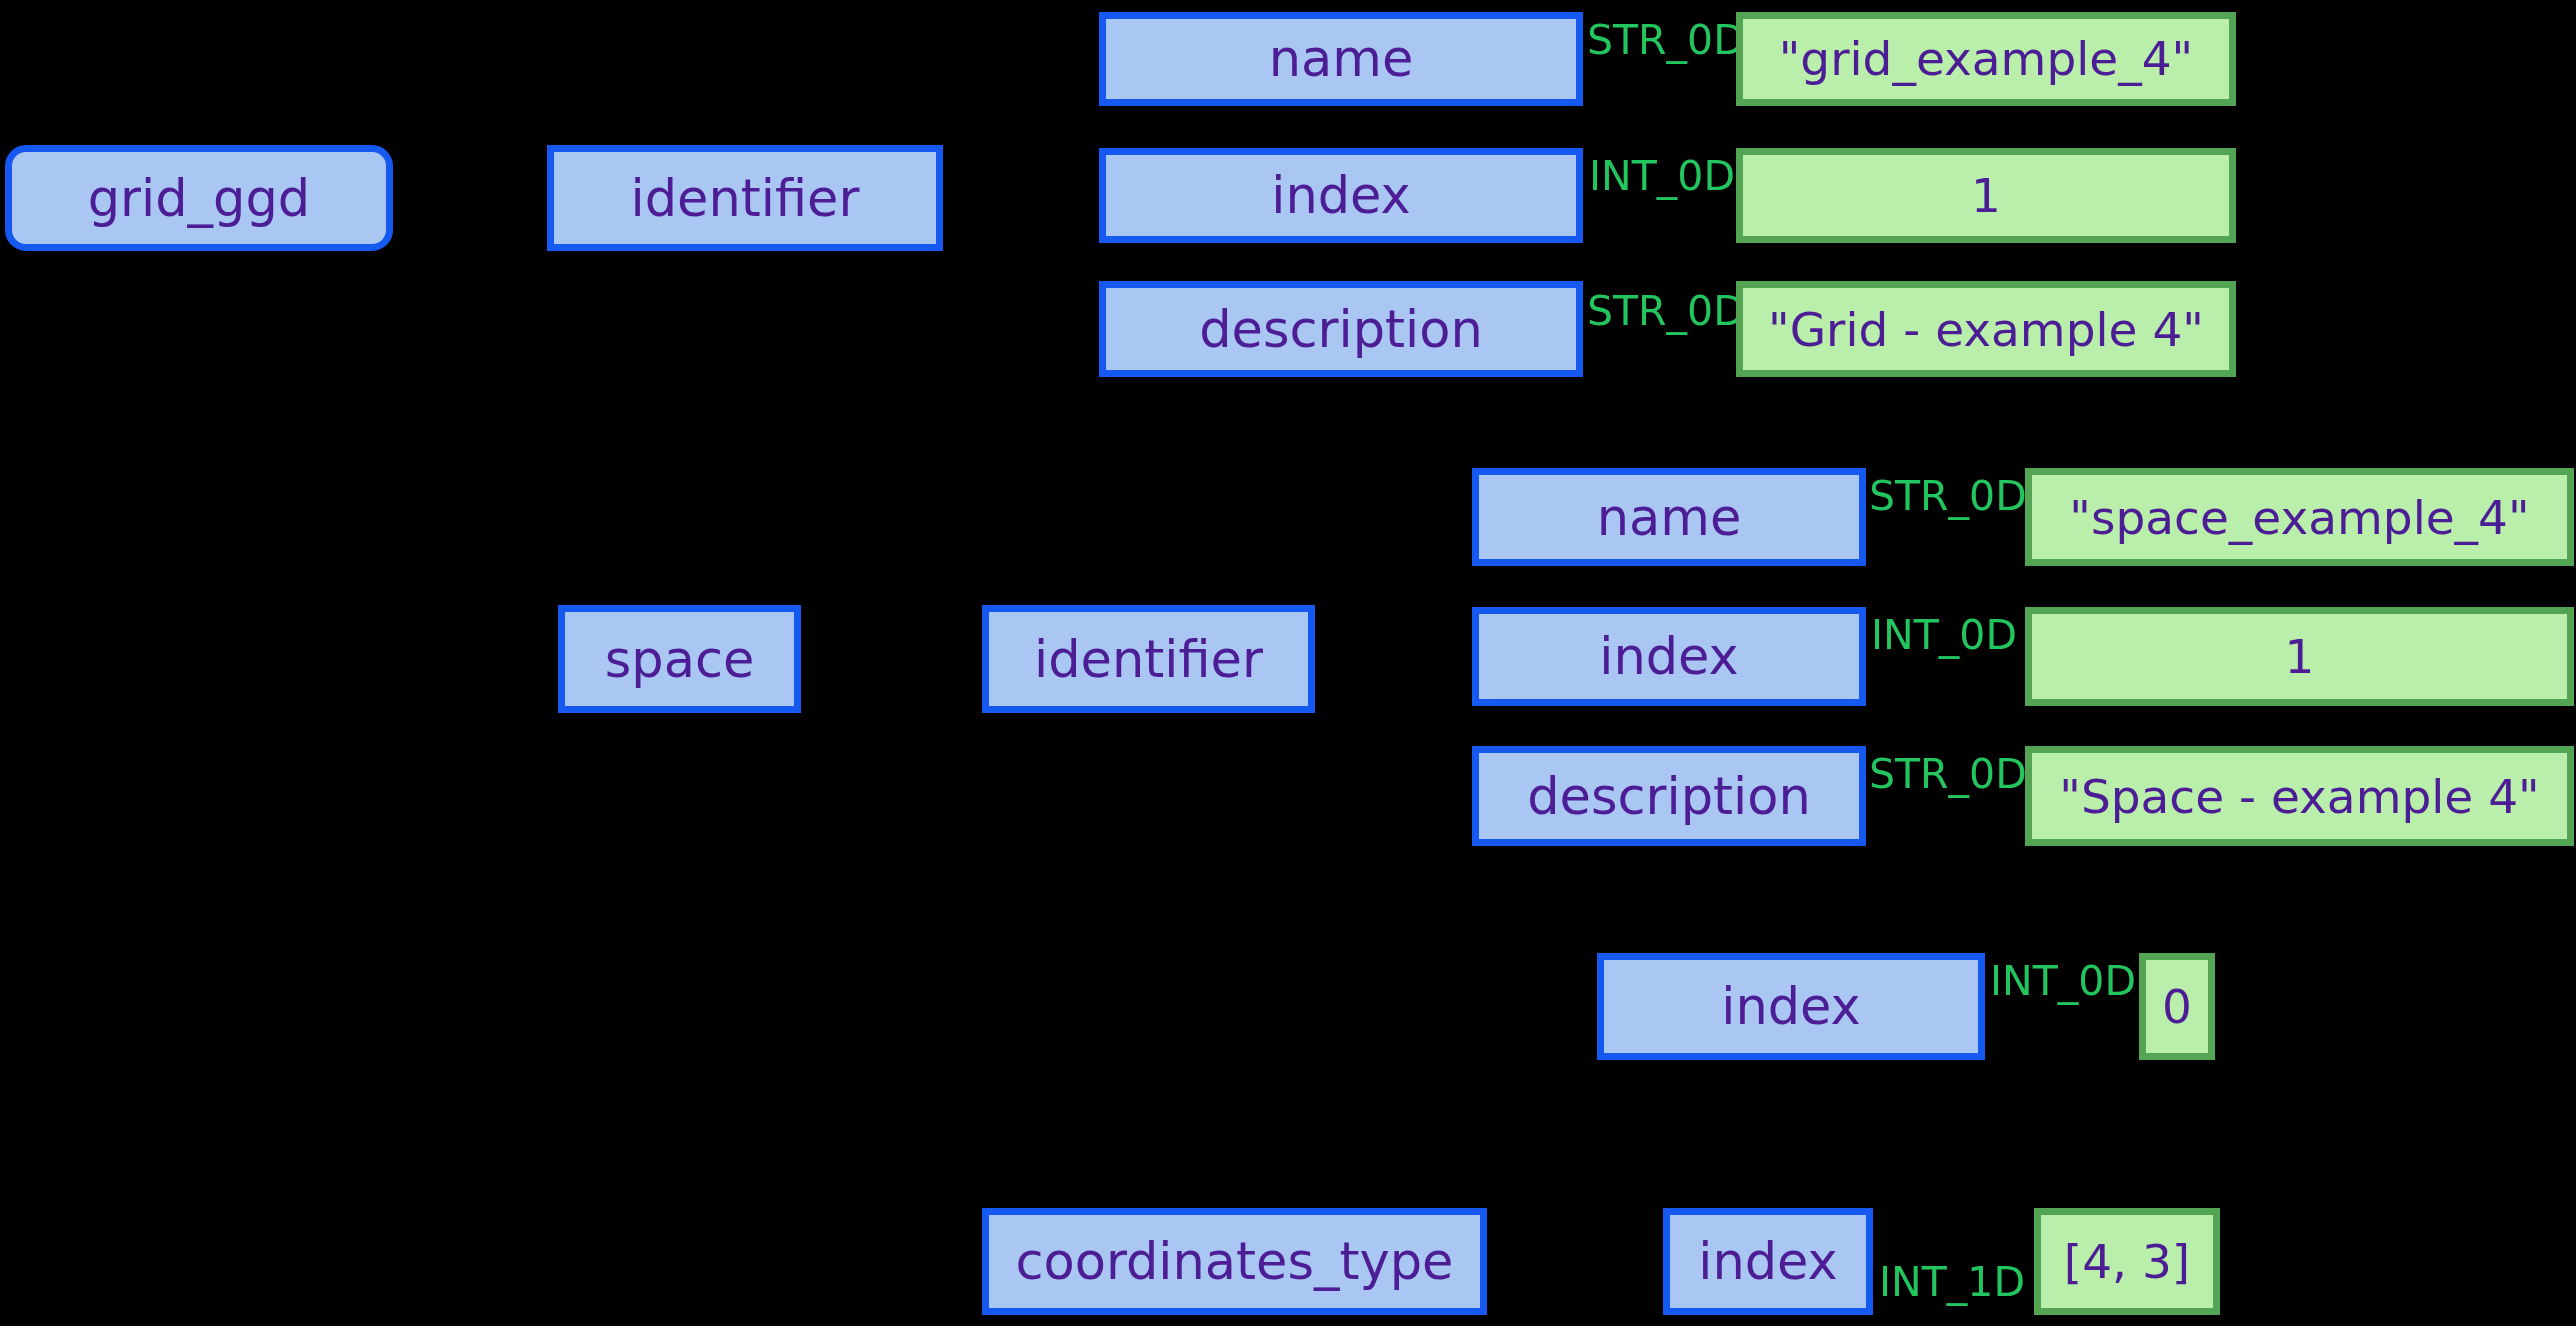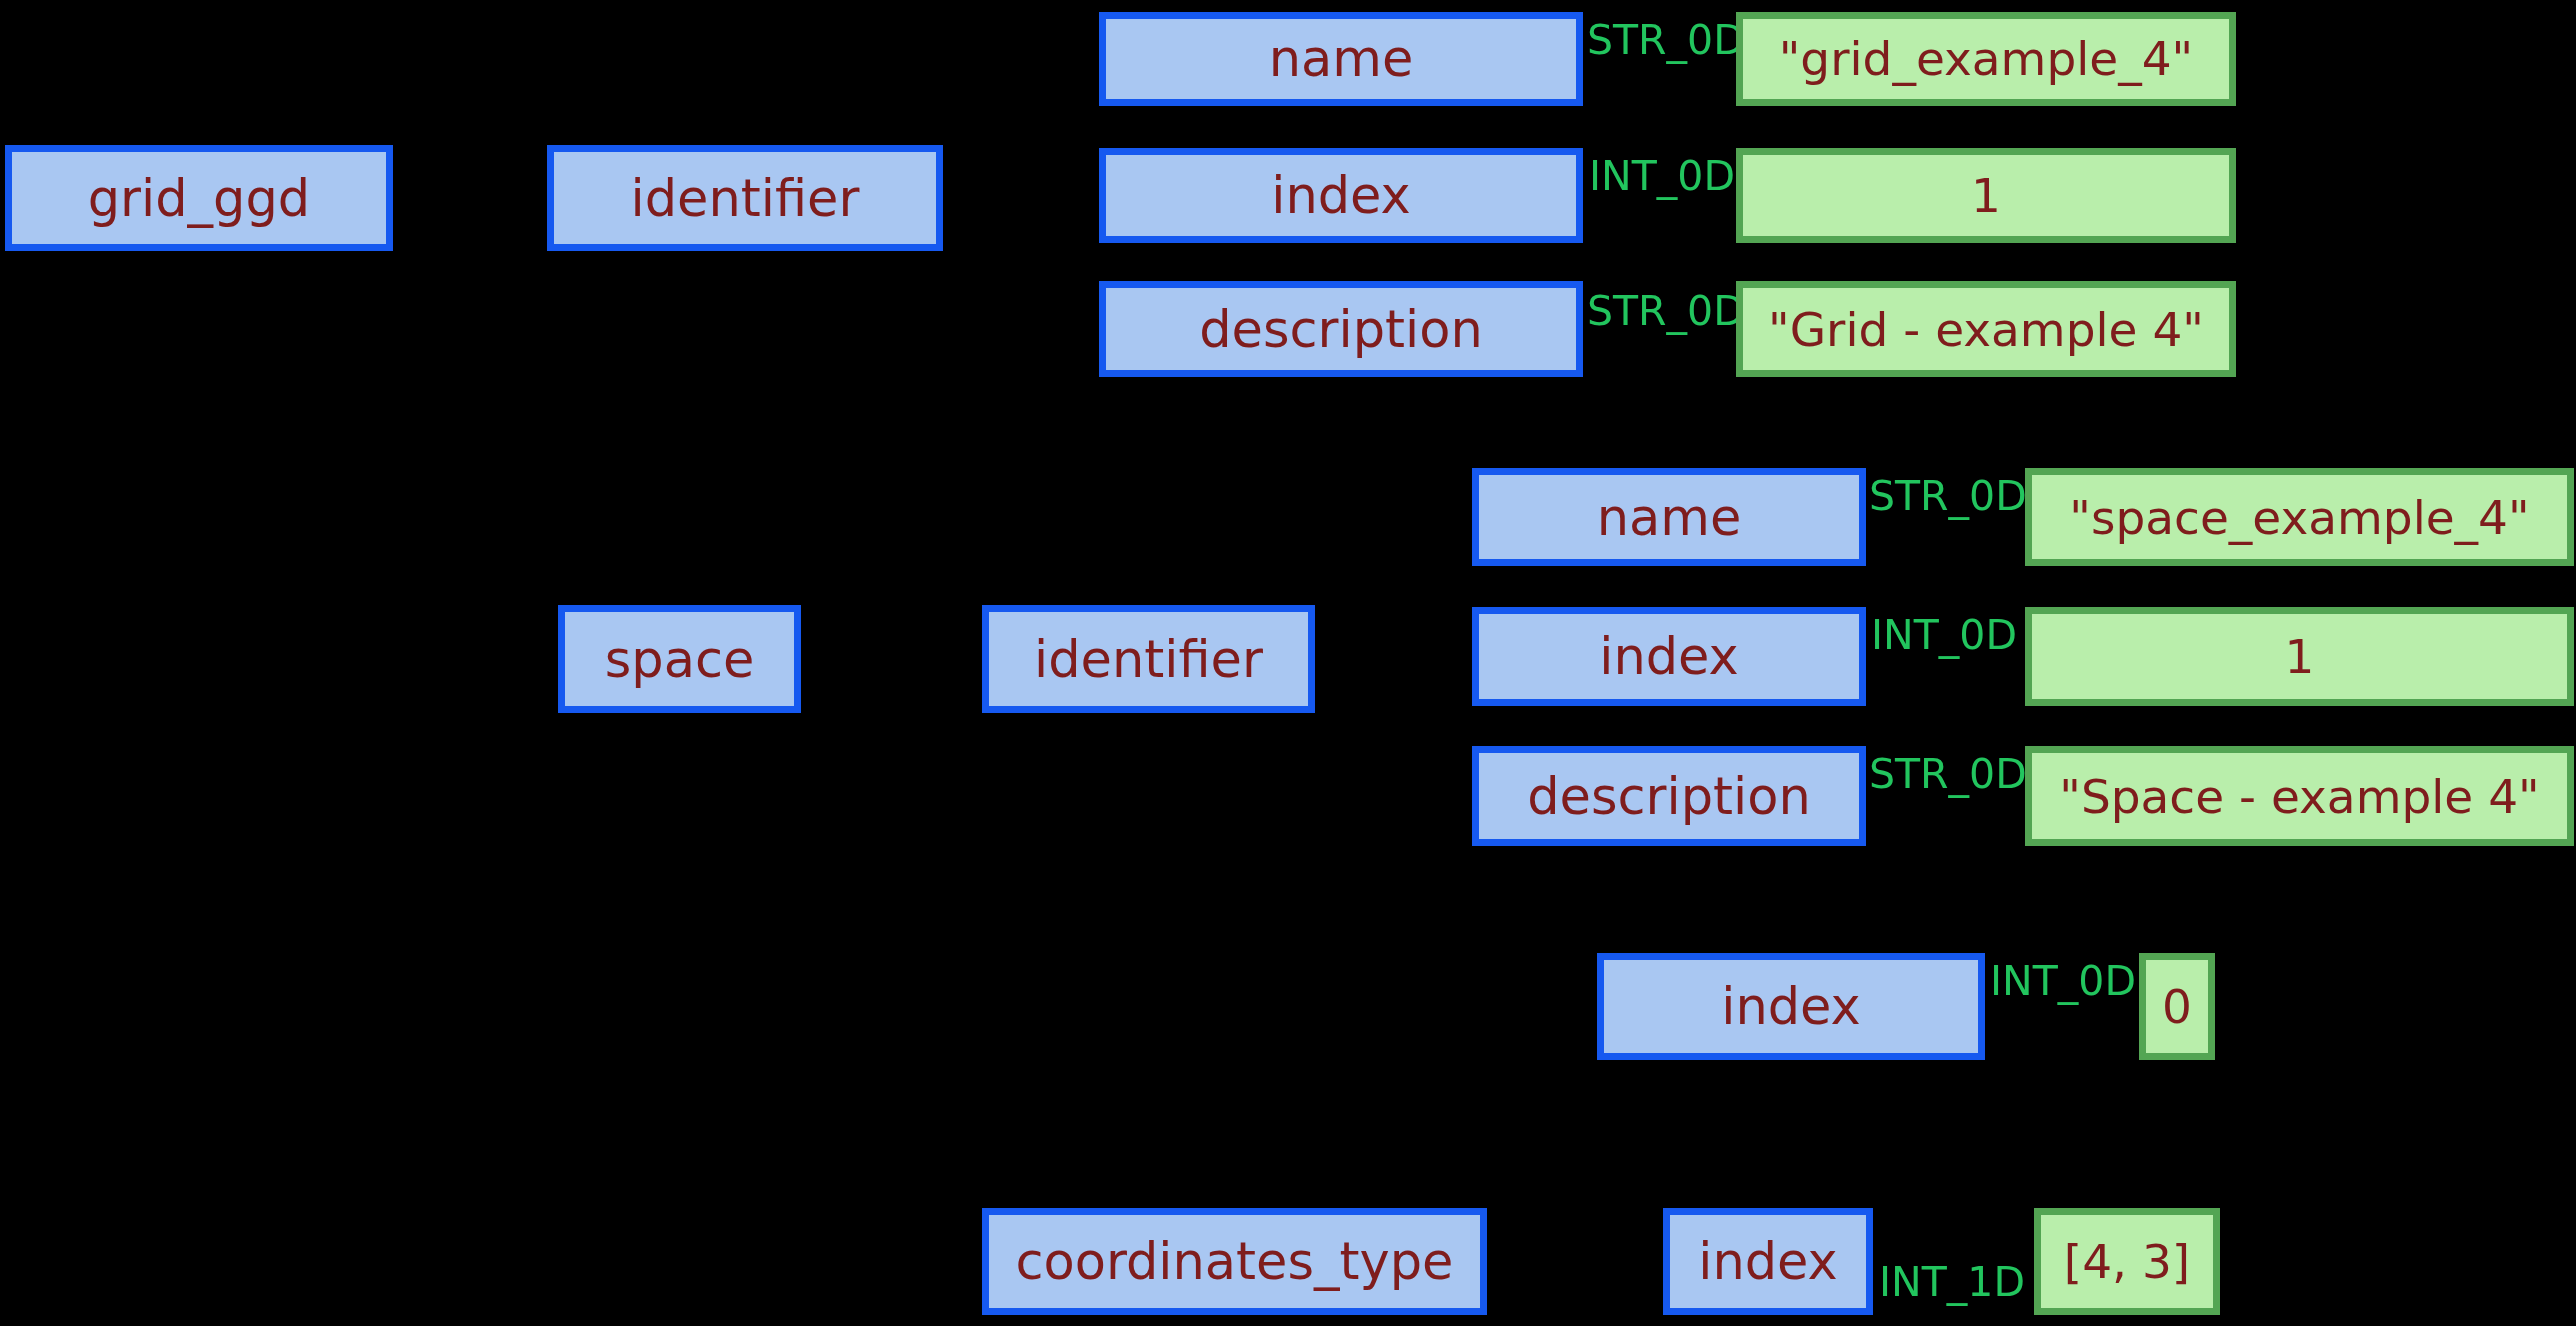--- a/index.html
+++ b/index.html
@@ -10,21 +10,21 @@
     background:#000000;
     overflow:hidden;
     font-family:"DejaVu Sans", sans-serif;
   }
   .node{
     position:absolute;
     box-sizing:border-box;
     display:flex;
     align-items:center;
     justify-content:center;
-    color:#7f1d1d;
+    color:#4c1d95;
     white-space:nowrap;
   }
   .blue{
     background:#a9c7f2;
     border:7.8px solid #1659f0;
     font-size:51px;
   }
   .green{
     background:#b9eeab;
     border:7.8px solid #53a553;
@@ -35,21 +35,21 @@
     font-size:41px;
     color:#22c55e;
     white-space:nowrap;
   }
 </style>
 </head>
 <body>
 
 <div id="canvas">
 
-  <div class="node blue" style="left:4.9px;top:145px;width:388px;height:106px;">grid_ggd</div>
+  <div class="node blue" style="left:4.9px;top:145px;width:388px;height:106px;border-radius:21px;">grid_ggd</div>
 
   <div class="node blue" style="left:547px;top:145px;width:396px;height:106px;">identifier</div>
 
   <div class="node blue" style="left:1099px;top:11.8px;width:484px;height:94px;">name</div>
 
   <div class="node blue" style="left:1099px;top:148px;width:484px;height:95px;">index</div>
 
   <div class="node blue" style="left:1099px;top:281px;width:484px;height:96px;">description</div>
 
   <div class="elabel" style="left:1587px;top:15.7px;">STR_0D</div>

